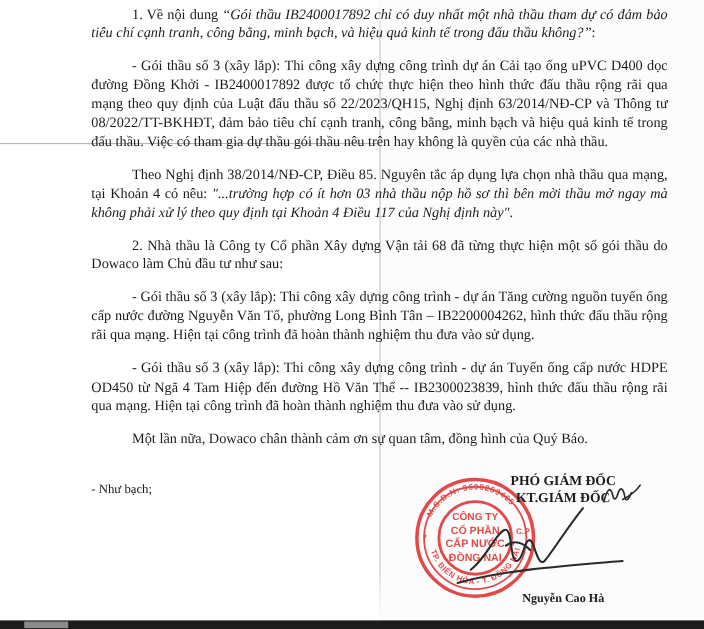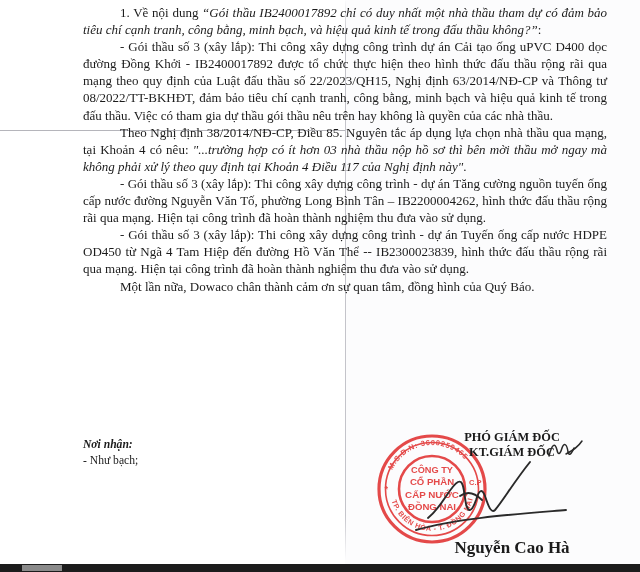--- a/index.html
+++ b/index.html
@@ -70,21 +70,21 @@
     top: 4px;
     width: 524px;
     font-size: 13px;
     line-height: 17.1px;
     text-align: justify;
   }
   .para {
     margin: 0;
     text-indent: 0;
   }
-  .para + .para { margin-top: 0px; }
+  .para + .para { margin-top: 13px; }
   .indent { text-indent: 37px; }
   .it { font-style: italic; }
 
   
   .recipients {
     position: absolute;
     left: 83px;
     top: 438px;
     width: 230px;
     font-size: 11.6px;
@@ -107,21 +107,21 @@
     font-weight: bold;
     line-height: 15px;
     z-index: 6;
   }
   .sign-name {
     position: absolute;
     left: 396px;
     top: 538px;
     width: 232px;
     text-align: center;
-    font-size: 17px;
+    font-size: 11px;
     font-weight: bold;
     z-index: 6;
   }
 
   
   .stamp {
     position: absolute;
     left: 376px;
     top: 433px;
     width: 112px;
@@ -156,27 +156,27 @@
 <div id="page">
 
   <div class="page-edge-right"></div>
   <div class="scan-line-horizontal"></div>
   <div class="scan-fold-vertical"></div>
 
   <div class="body-text" id="body-text">
       <p class="para indent"><span>1. Về nội dung </span><span class="it">“Gói thầu IB2400017892 chỉ có duy nhất một nhà thầu tham dự có đảm bảo tiêu chí cạnh tranh, công bằng, minh bạch, và hiệu quả kinh tế trong đấu thầu không?”</span><span>:</span></p>
       <p class="para indent"><span>- Gói thầu số 3 (xây lắp): Thi công xây dựng công trình dự án Cải tạo ống uPVC D400 dọc đường Đồng Khởi - IB2400017892 được tổ chức thực hiện theo hình thức đấu thầu rộng rãi qua mạng theo quy định của Luật đấu thầu số 22/2023/QH15, Nghị định 63/2014/NĐ-CP và Thông tư 08/2022/TT-BKHĐT, đảm bảo tiêu chí cạnh tranh, công bằng, minh bạch và hiệu quả kinh tế trong đấu thầu. Việc có tham gia dự thầu gói thầu nêu trên hay không là quyền của các nhà thầu.</span></p>
       <p class="para indent"><span>Theo Nghị định 38/2014/NĐ-CP, Điều 85. Nguyên tắc áp dụng lựa chọn nhà thầu qua mạng, tại Khoản 4 có nêu: </span><span class="it">"...trường hợp có ít hơn 03 nhà thầu nộp hồ sơ thì bên mời thầu mở ngay mà không phải xử lý theo quy định tại Khoản 4 Điều 117 của Nghị định này"</span><span>.</span></p>
+      <p class="para indent"><span>2. Nhà thầu là Công ty Cổ phần Xây dựng Vận tải 68 đã từng thực hiện một số gói thầu do Dowaco làm Chủ đầu tư như sau:</span></p>
       <p class="para indent"><span>- Gói thầu số 3 (xây lắp): Thi công xây dựng công trình - dự án Tăng cường nguồn tuyến ống cấp nước đường Nguyễn Văn Tố, phường Long Bình Tân – IB2200004262, hình thức đấu thầu rộng rãi qua mạng. Hiện tại công trình đã hoàn thành nghiệm thu đưa vào sử dụng.</span></p>
       <p class="para indent"><span>- Gói thầu số 3 (xây lắp): Thi công xây dựng công trình - dự án Tuyến ống cấp nước HDPE OD450 từ Ngã 4 Tam Hiệp đến đường Hồ Văn Thể -- IB2300023839, hình thức đấu thầu rộng rãi qua mạng. Hiện tại công trình đã hoàn thành nghiệm thu đưa vào sử dụng.</span></p>
       <p class="para indent"><span>Một lần nữa, Dowaco chân thành cảm ơn sự quan tâm, đồng hình của Quý Báo.</span></p>
     </div>
 
   <div class="recipients">
-    <p class="recipients-title">Nơi nhận:</p>
     <p class="recipients-item">- Như bạch;</p>
   </div>
 
   <div class="sign-block">
     <div>PHÓ GIÁM ĐỐC</div>
     <div>KT.GIÁM ĐỐC</div>
   </div>
 
   <div class="stamp">
     <svg width="112" height="112" viewBox="0 0 112 112" xmlns="http://www.w3.org/2000/svg">

